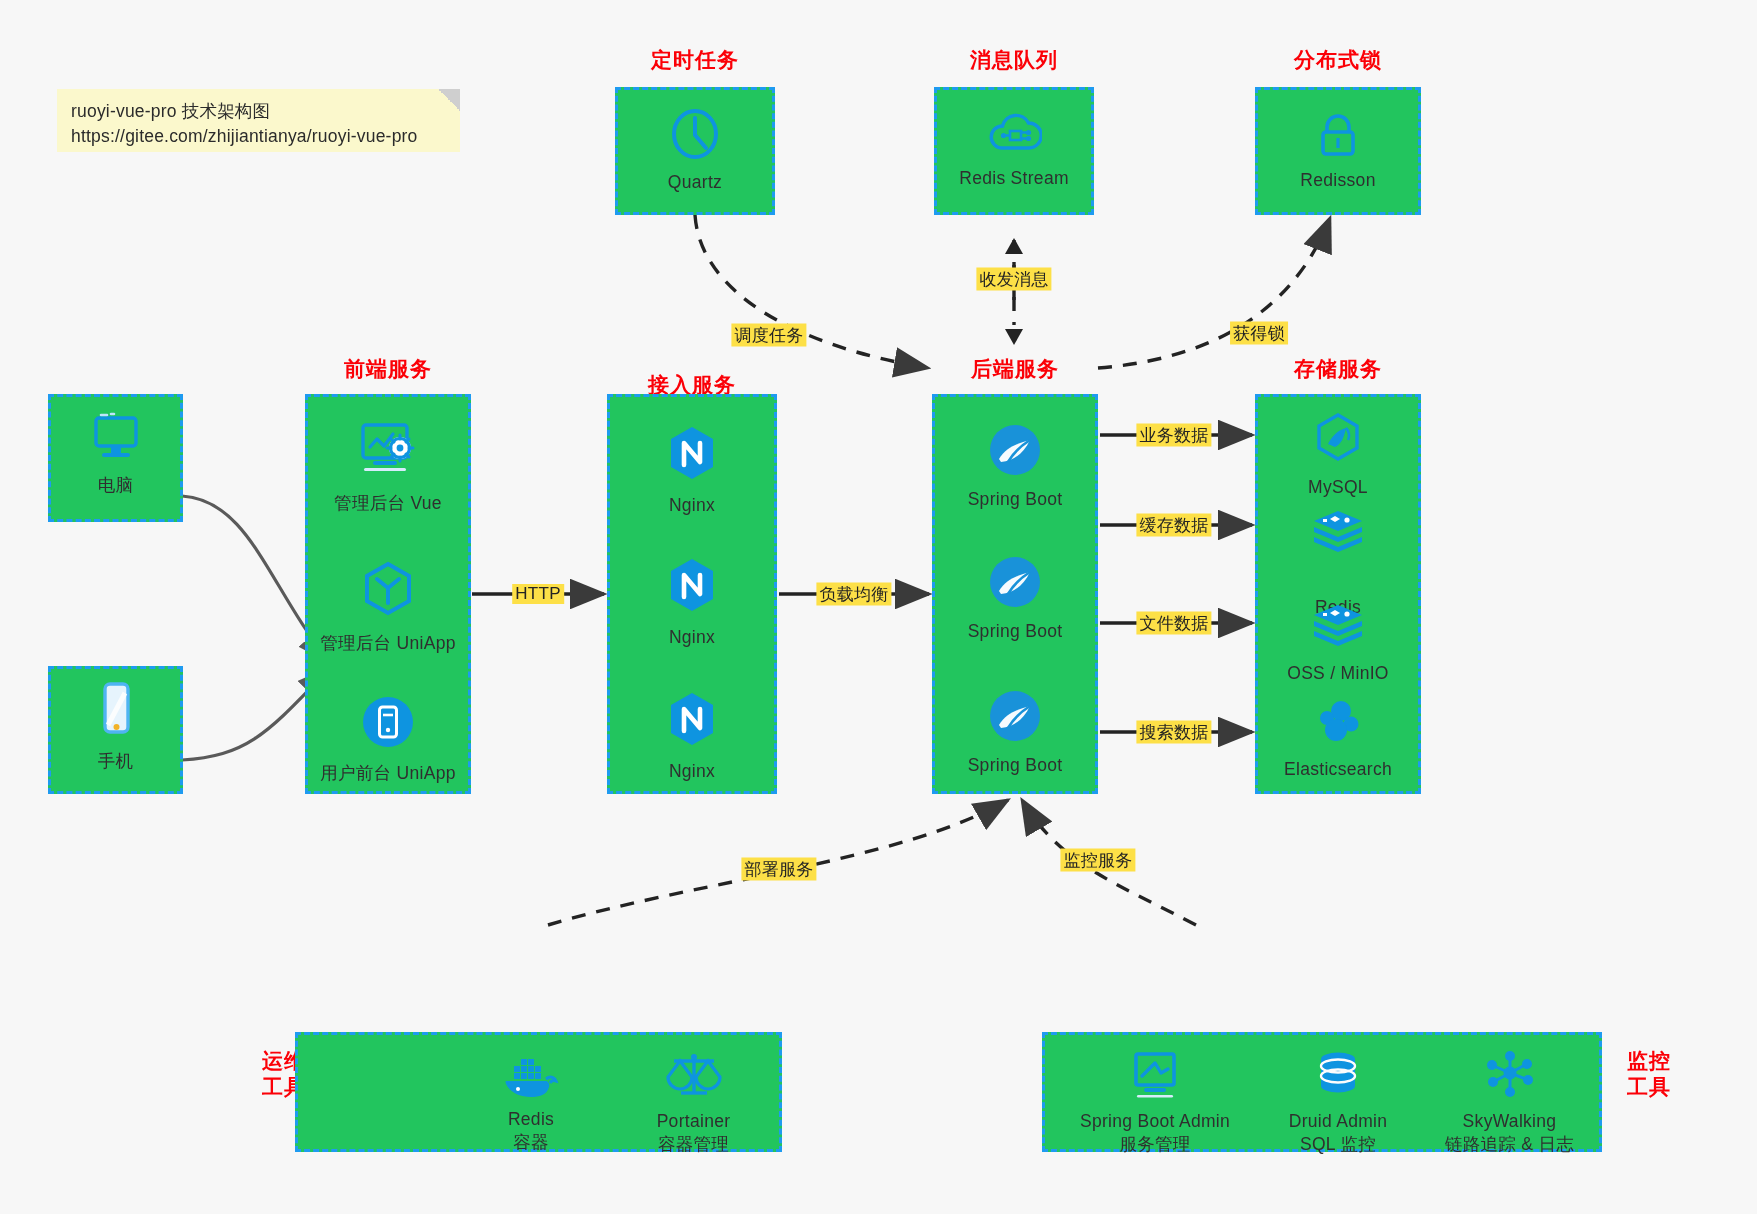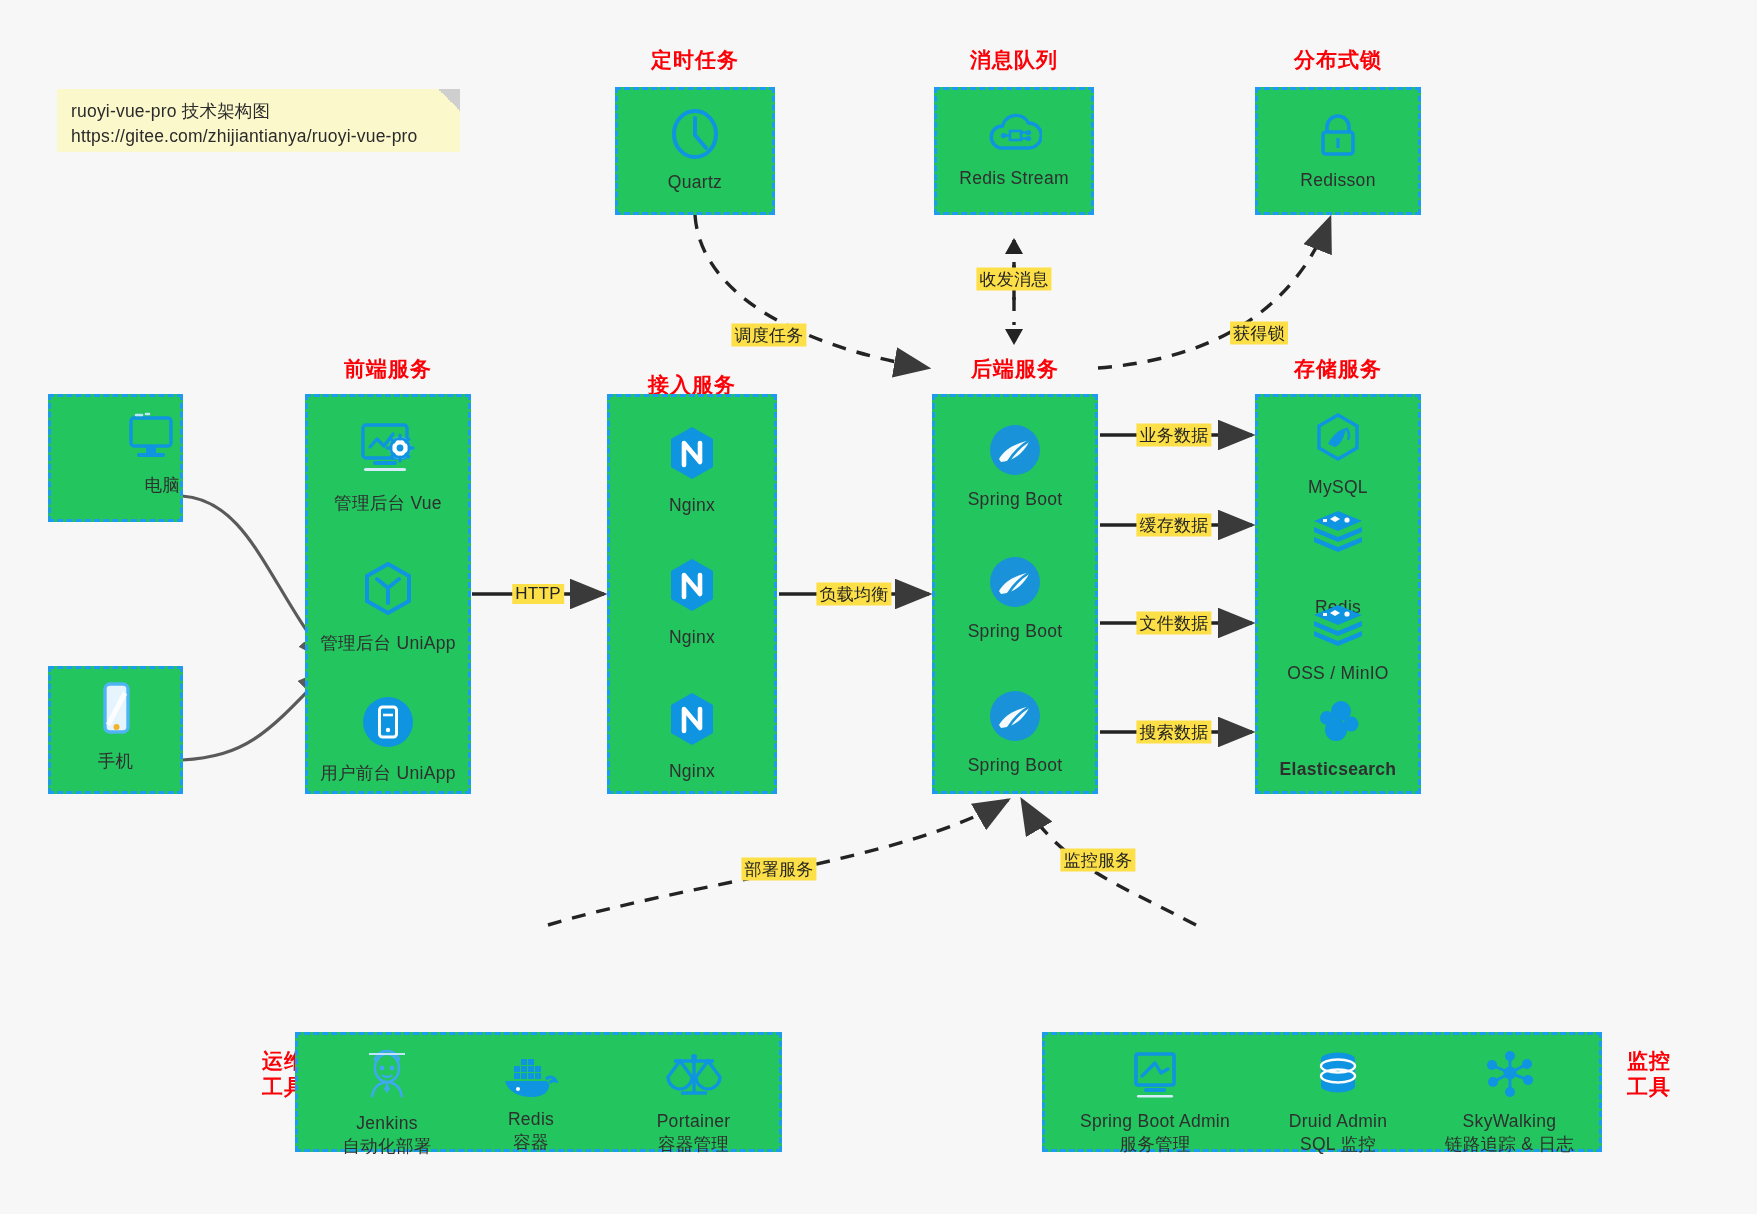--- a/index.html
+++ b/index.html
@@ -181,21 +181,21 @@
           <path d="M15 24 v-5 a11 11 0 0 1 22 0 v5" fill="none" stroke="#0e94e0" stroke-width="3.6"></path>
           <rect x="11" y="24" width="30" height="22" rx="3" fill="none" stroke="#0e94e0" stroke-width="3.6"></rect>
           <line x1="26" y1="30" x2="26" y2="40" stroke="#0e94e0" stroke-width="3.2"></line>
         </svg>
       </span>
       <span class="lbl">Redisson</span>
     </div>
   </div>
 
   <div class="box" style="left:48px; top:394px; width:135px; height:128px;">
-    <div class="node" style="left:0; top:14px; width:100%;align-items:flex-end;">
+    <div class="node" style="left:0; top:14px; width:100%;">
       <span class="icon">
         <svg width="58" height="52" viewBox="0 0 58 52">
           <rect x="9" y="7" width="40" height="28" rx="3" fill="none" stroke="#0e94e0" stroke-width="3.4"></rect>
           <rect x="24" y="35" width="10" height="7" fill="#0e94e0"></rect>
           <rect x="15" y="42" width="28" height="4" rx="2" fill="#0e94e0"></rect>
           <path d="M14 4 h6 M24 3 h3" stroke="#bfe4fb" stroke-width="2.6" stroke-linecap="round"></path>
         </svg>
       </span>
       <span class="lbl">电脑</span>
     </div>
@@ -359,54 +359,38 @@
           <path d="M30 4 L54 14 L30 24 L6 14 z" fill="#0e94e0"></path>
           <path d="M6 20 L30 30 L54 20 L54 25 L30 35 L6 25 z" fill="#0e94e0"></path>
           <path d="M6 30 L30 40 L54 30 L54 35 L30 45 L6 35 z" fill="#0e94e0"></path>
           <path d="M22 12 l5 -3 l5 3 l-5 3 z" fill="#ffffff"></path>
           <circle cx="39" cy="13" r="2.6" fill="#ffffff"></circle>
           <rect x="15" y="12" width="4" height="3" fill="#ffffff"></rect>
         </svg>
       </span>
       <span class="lbl">OSS / MinIO</span>
     </div>
-    <div class="node" style="left:0; top:300px; width:100%;font-weight:bold;">
+    <div class="node" style="left:0; top:300px; width:100%;">
       <span class="icon">
         <svg width="56" height="52" viewBox="0 0 56 52">
           <circle cx="31" cy="14" r="10" fill="#0e94e0"></circle>
           <circle cx="17" cy="21" r="7" fill="#0e94e0"></circle>
           <circle cx="41" cy="27" r="7.5" fill="#0e94e0"></circle>
           <circle cx="26" cy="33" r="11" fill="#0e94e0"></circle>
         </svg>
       </span>
       <span class="lbl">Elasticsearch</span>
     </div>
   </div>
 
   <div class="grp-title side" style="left:255px; top:1048px; width:58px; text-align:center;">
     <div>运维</div>
     <div>工具</div>
   </div>
   <div class="box" style="left:295px; top:1032px; width:487px; height:120px;">
-    <div class="node" style="left:14px; top:14px; width:150px;">
-      <span class="icon">
-        <svg width="54" height="54" viewBox="0 0 54 54">
-          <ellipse cx="27" cy="19" rx="12" ry="14" fill="none" stroke="#3fa9f0" stroke-width="2.6"></ellipse>
-          <path d="M15 12 a12 10 0 0 1 24 0" fill="none" stroke="#3fa9f0" stroke-width="2.4"></path>
-          <circle cx="22" cy="19" r="2.4" fill="#3fa9f0"></circle>
-          <circle cx="32" cy="19" r="2.4" fill="#3fa9f0"></circle>
-          <path d="M22 26 q5 4 10 0" fill="none" stroke="#3fa9f0" stroke-width="2.2"></path>
-          <path d="M12 48 q2 -14 15 -15 q13 1 15 15" fill="none" stroke="#3fa9f0" stroke-width="2.6"></path>
-          <path d="M27 33 l-3 7 l3 4 l3 -4 z" fill="#3fa9f0"></path>
-          <line x1="9" y1="5" x2="45" y2="5" stroke="#bfe4fb" stroke-width="2"></line>
-        </svg>
-      </span>
-      <span class="lbl">Jenkins</span>
-      <span class="lbl2">自动化部署</span>
-    </div>
     <div class="node" style="left:158px; top:20px; width:150px;">
       <span class="icon">
         <svg width="60" height="44" viewBox="0 0 60 44">
           <g fill="#0e94e0">
             <rect x="20" y="4" width="6" height="6"></rect>
               <rect x="27" y="4" width="6" height="6"></rect>
             <rect x="13" y="11" width="6" height="6"></rect>
               <rect x="20" y="11" width="6" height="6"></rect>
             <rect x="27" y="11" width="6" height="6"></rect>
               <rect x="34" y="11" width="6" height="6"></rect>

